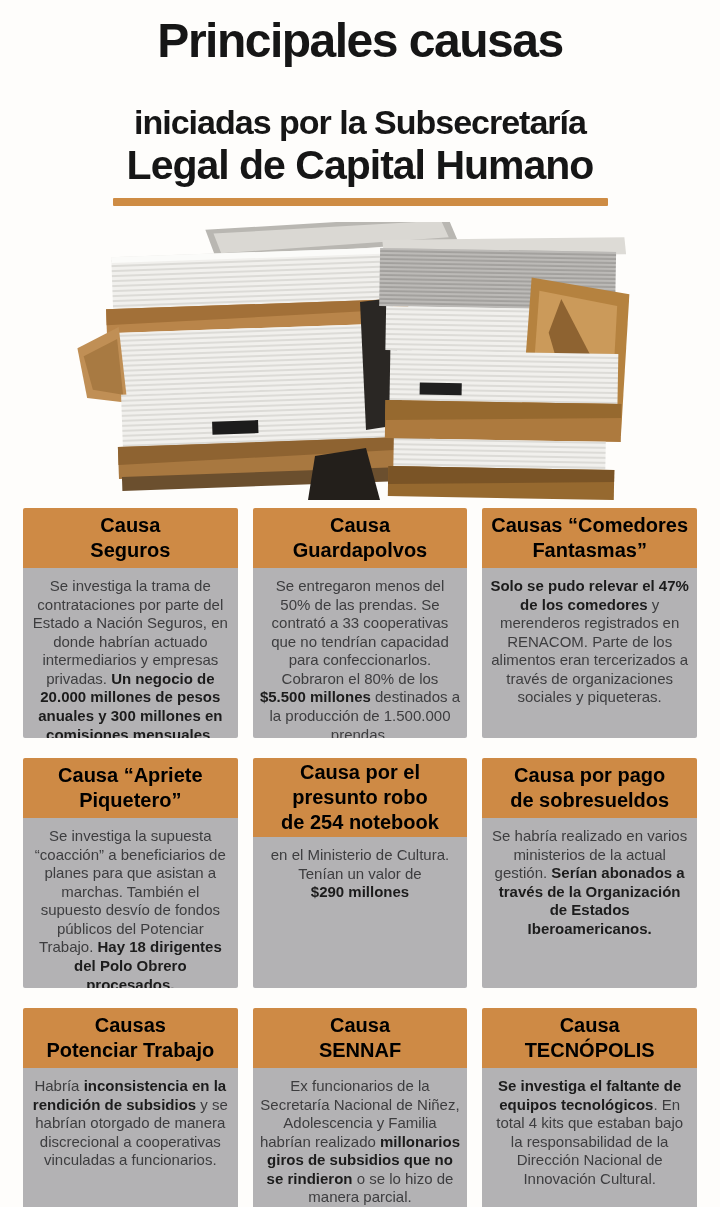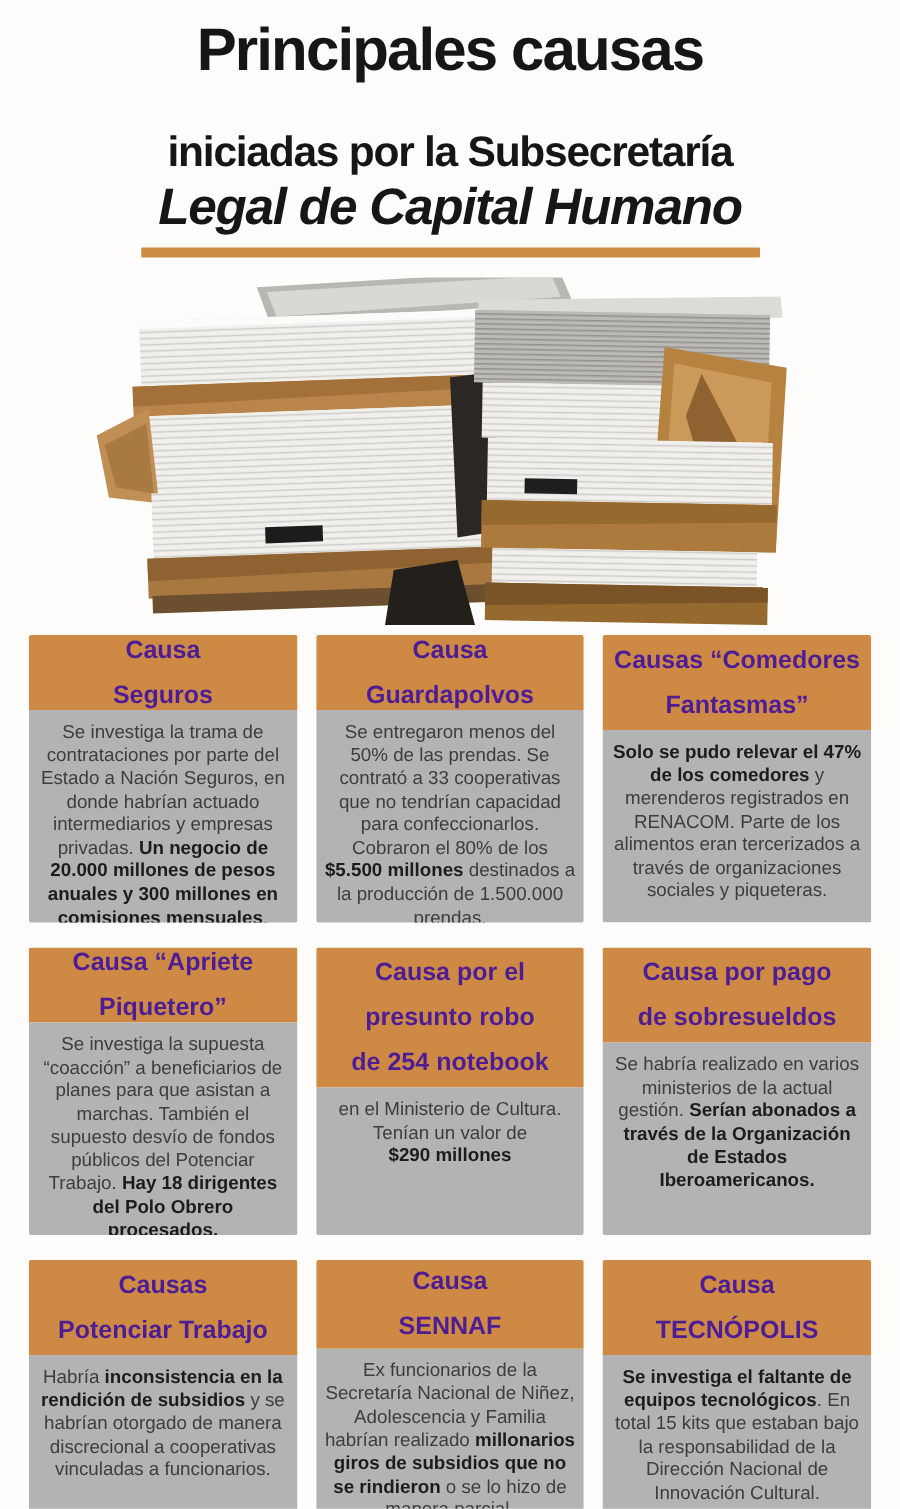--- a/index.html
+++ b/index.html
@@ -9,43 +9,43 @@
     font-family:"Liberation Sans", sans-serif;
     overflow:hidden;
   }
   .page{width:720px;height:1207px;position:relative;}
 
   
   .title-block{padding-top:14px;text-align:center;}
   .title-block h1{margin:0;color:#161616;font-weight:bold;}
   .t1{display:block;font-size:48px;line-height:1.12;letter-spacing:-1.5px;}
   .t2{display:block;font-size:34px;line-height:1.16;letter-spacing:-1px;margin-top:35px;}
-  .t3{display:block;font-size:41px;line-height:1.14;letter-spacing:-1px;font-style:italic;}
+  .t3{display:block;font-size:41px;line-height:1.14;letter-spacing:-1px;}
   .divider{width:495px;height:8px;margin:9px auto 0;background:#ce8c44;border-radius:1px;}
 
   
   .photo-wrap{width:600px;height:278px;margin:16px auto 8px;position:relative;}
   .photo-wrap svg{display:block;}
 
   
   .grid{
     display:grid;
     grid-template-columns:repeat(3,1fr);
     grid-template-rows:230px 230px 219px;
     column-gap:15px;row-gap:20px;
     padding:0 23px;
   }
   .card{display:flex;flex-direction:column;border-radius:2px;overflow:hidden;}
   .card-head{
     background:#ce8a45;
-    color:#4c1d95;
+    color:#000000;
     text-align:center;
     font-weight:bold;
     font-size:20px;
-    line-height:36px;
+    line-height:25px;
     white-space:pre-line;
     display:flex;align-items:center;justify-content:center;
     padding:2px 2px;
     min-height:56px;
   }
   .card-body{
     background:#b3b2b4;
     flex:1;
     text-align:center;
     font-size:15px;
@@ -172,17 +172,17 @@
 
     <section class="card">
       <div class="card-head">Causa
 SENNAF</div>
       <div class="card-body"><span class="r">Ex funcionarios de la Secretaría Nacional de Niñez, Adolescencia y Familia habrían realizado </span><span class="b">millonarios giros de subsidios que no se rindieron</span><span class="r"> o se lo hizo de manera parcial.</span></div>
     </section>
 
     <section class="card">
       <div class="card-head">Causa
 TECNÓPOLIS</div>
-      <div class="card-body"><span class="b">Se investiga el faltante de equipos tecnológicos</span><span class="r">. En total 15 kits que estaban bajo la responsabilidad de la Dirección Nacional de Innovación Cultural.</span></div>
+      <div class="card-body"><span class="b">Se investiga el faltante de equipos tecnológicos</span><span class="r">. En total 4 kits que estaban bajo la responsabilidad de la Dirección Nacional de Innovación Cultural.</span></div>
     </section>
 
   </main>
 </div>
 
 </body></html>

